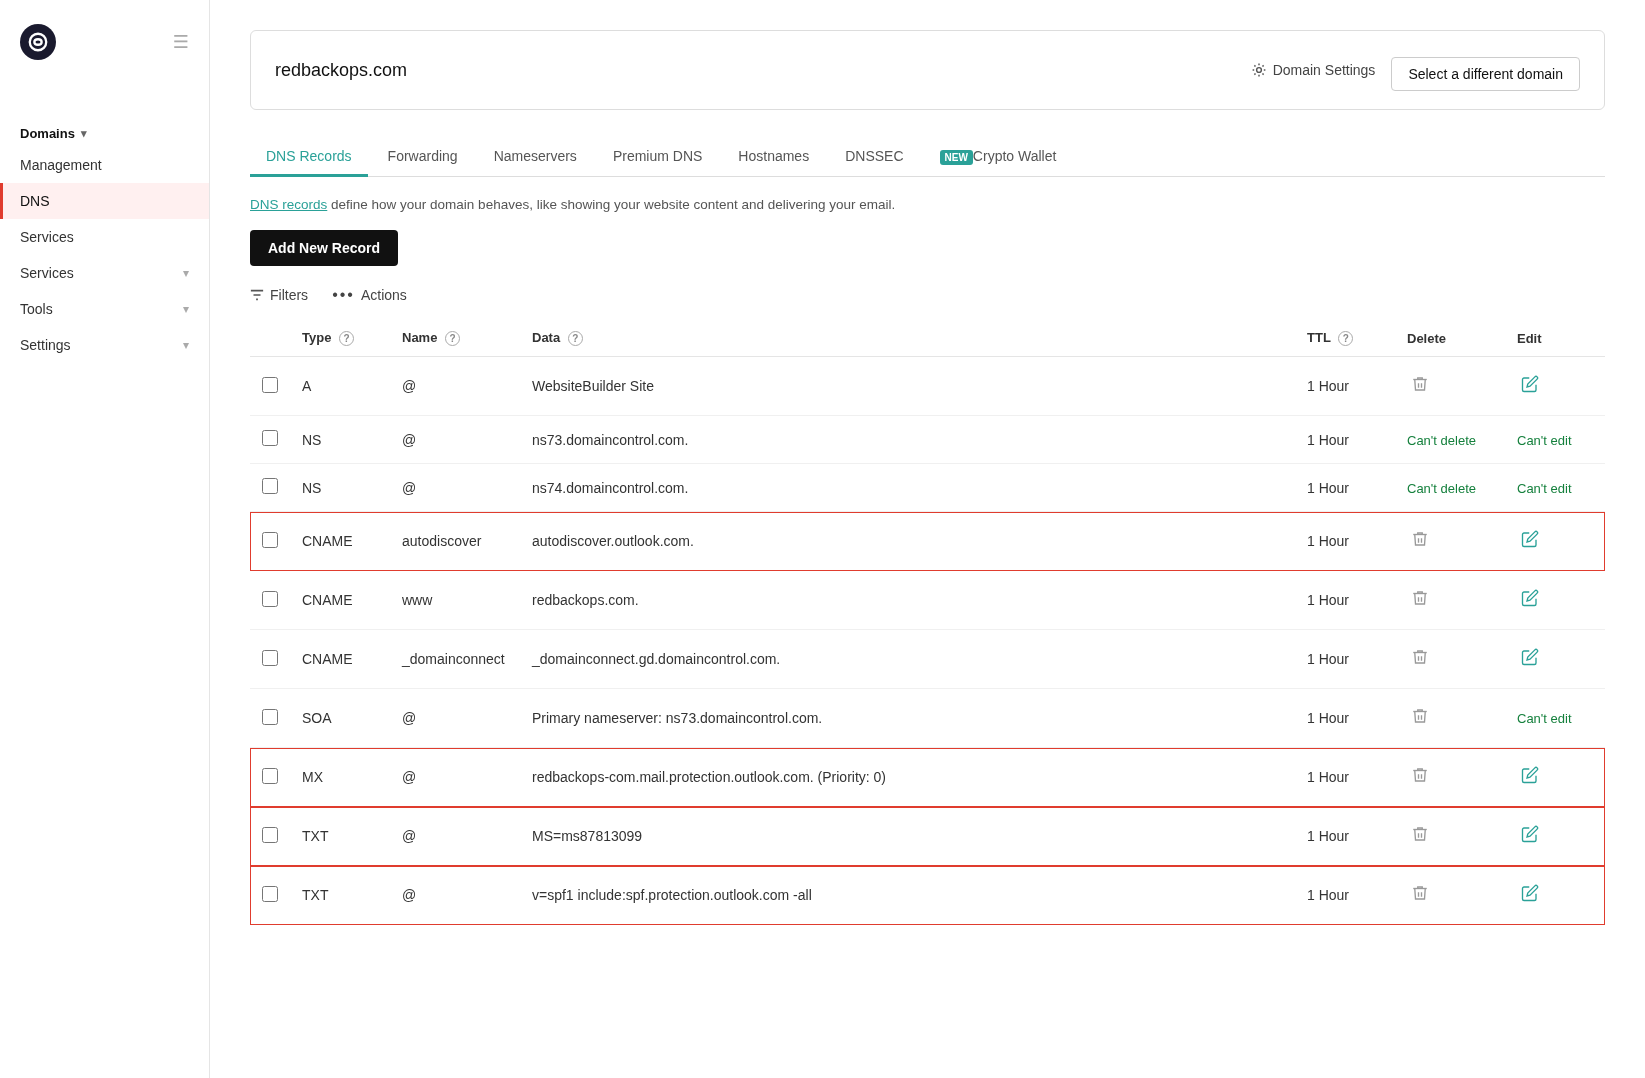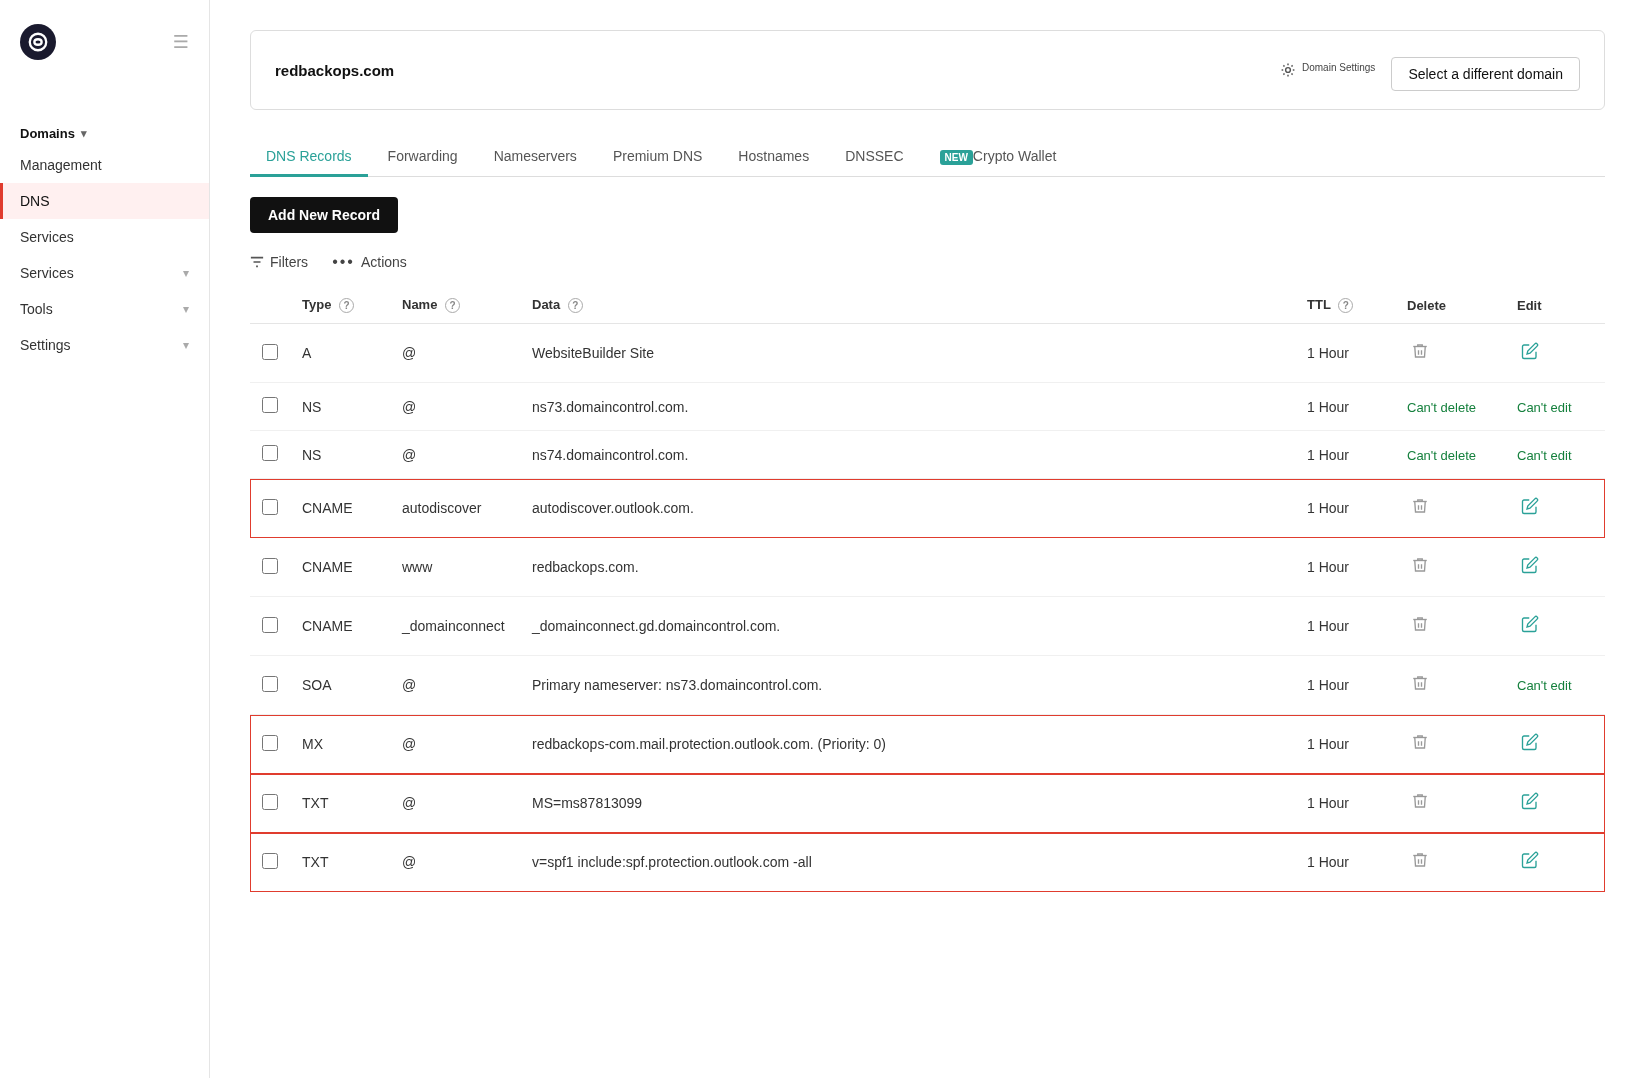--- a/index.html
+++ b/index.html
@@ -88,35 +88,35 @@
       border: 1px solid #ddd;
       border-radius: 6px;
       padding: 18px 24px;
       display: flex;
       align-items: center;
       justify-content: space-between;
       margin-bottom: 28px;
       background: #fff;
     }
     .domain-name {
-      font-size: 15px;
-      font-weight: 700;
+      font-size: 18px;
+      font-weight: 400;
       color: #111;
     }
     .domain-bar-right {
       display: flex;
       align-items: center;
       gap: 16px;
     }
     .domain-settings-link {
       display: flex;
-      align-items: flex-start;
+      align-items: flex-end;
       gap: 6px;
       color: #444;
-      font-size: 10px;
+      font-size: 14px;
       cursor: pointer;
       text-decoration: none;
     }
     .btn-select-domain {
       border: 1px solid #ccc;
       background: #fff;
       border-radius: 4px;
       padding: 8px 16px;
       font-size: 14px;
       cursor: pointer;
@@ -333,20 +333,23 @@
       <div class="tab active"><span>DNS Records</span></div>
       <div class="tab"><span>Forwarding</span></div>
       <div class="tab"><span>Nameservers</span></div>
       <div class="tab"><span>Premium DNS</span></div>
       <div class="tab"><span>Hostnames</span></div>
       <div class="tab"><span>DNSSEC</span></div>
       <div class="tab"><span class="tab-new-badge">NEW</span><span>Crypto Wallet</span></div>
     </div>
 
   
+  <p class="dns-description">
+    <a class="dns-link">DNS records</a><span> define how your domain behaves, like showing your website content and delivering your email.</span>
+  </p>
 
   
   <button class="btn-add-record">Add New Record</button>
 
   
   <div class="filters-bar">
     <button class="filters-btn">
       <svg width="14" height="14" viewBox="0 0 16 16" fill="none" stroke="#555" stroke-width="1.8">
         <path d="M1 3h14M4 8h8M7 13h2"></path>
       </svg>

